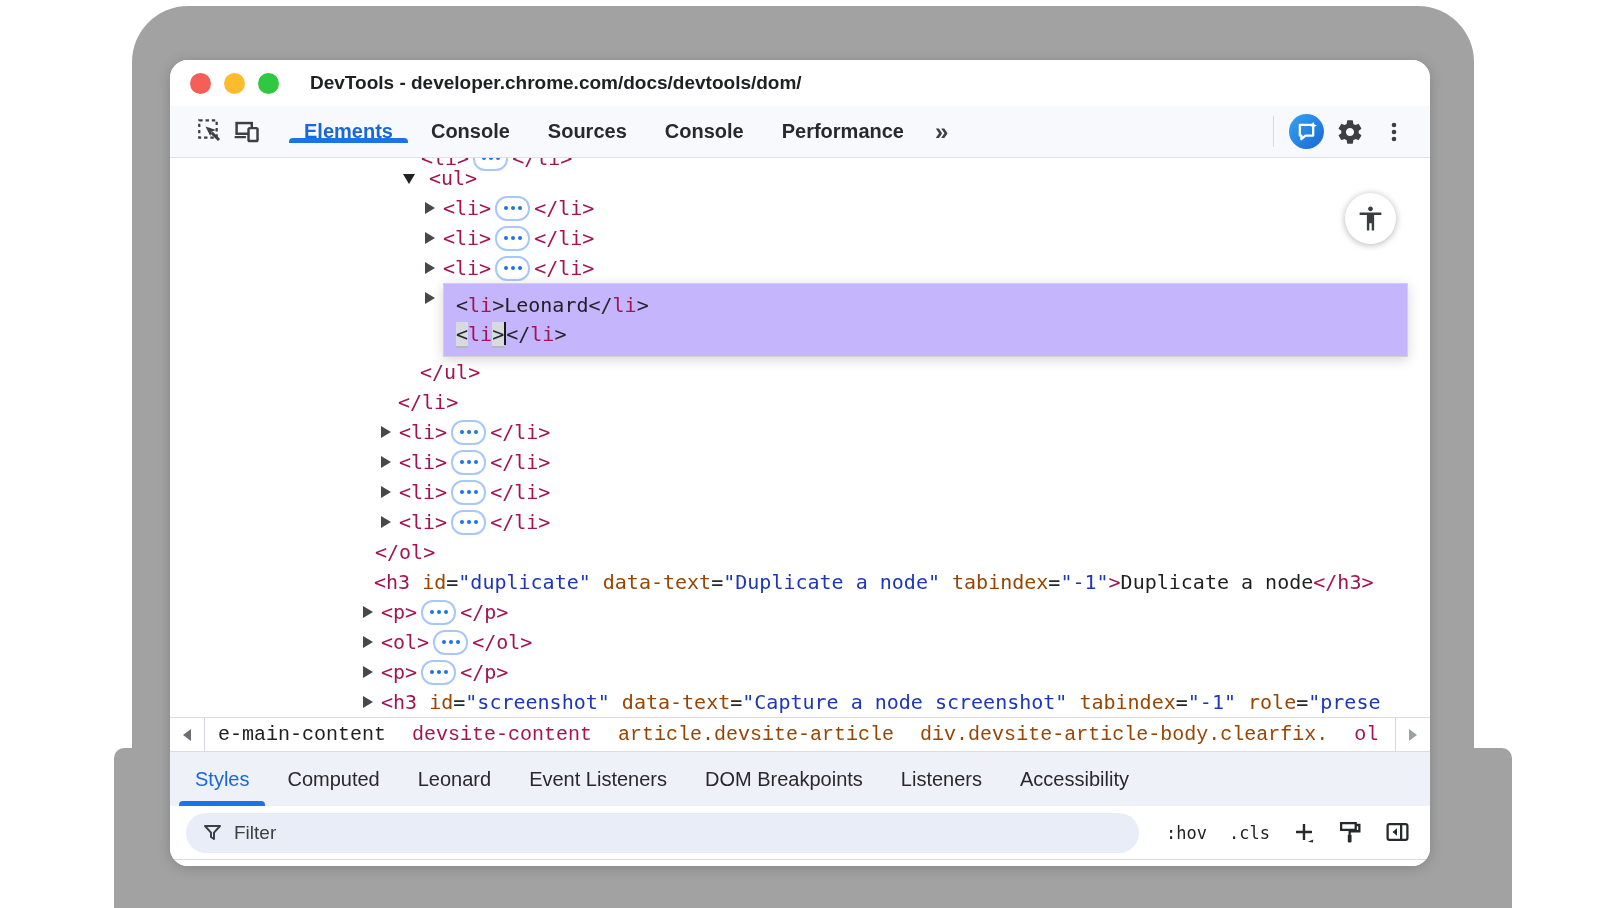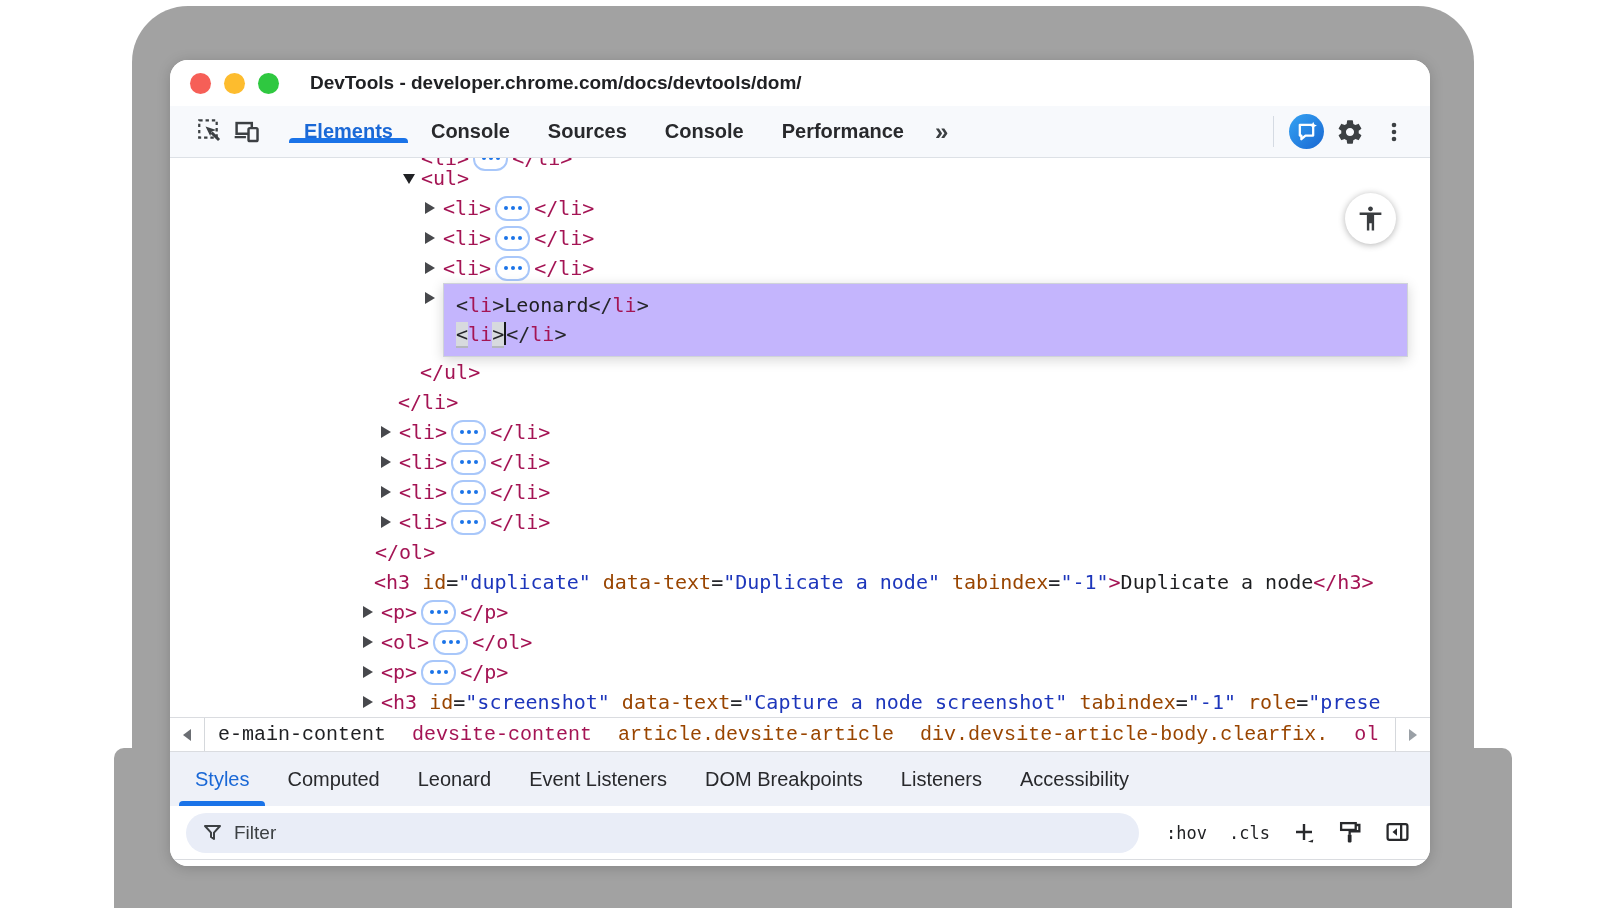--- a/index.html
+++ b/index.html
@@ -161,21 +161,21 @@
             <circle cx="12" cy="12" r="2.3"></circle>
             <circle cx="12" cy="19" r="2.3"></circle>
         </svg>
       </span>
     </div>
   </div>
 
   <div class="main">
     <div>
         <div class="drow" style="top: -15px; padding-left: 251px;"><span class="tk-tag">&lt;li&gt;</span><span class="badge"><i class="dot"></i><i class="dot"></i><i class="dot"></i></span><span class="tk-tag">&lt;/li&gt;</span></div>
-        <div class="drow" style="top: 5px; padding-left: 233px;"><span class="arw-d"></span><span class="tk-tag">&lt;ul&gt;</span></div>
+        <div class="drow" style="top: 5px; padding-left: 233px; gap: 8px;"><span class="arw-d"></span><span class="tk-tag">&lt;ul&gt;</span></div>
         <div class="drow" style="top: 35px; padding-left: 255px;"><span class="arw-r"></span><span class="tk-tag">&lt;li&gt;</span><span class="badge"><i class="dot"></i><i class="dot"></i><i class="dot"></i></span><span class="tk-tag">&lt;/li&gt;</span></div>
         <div class="drow" style="top: 65px; padding-left: 255px;"><span class="arw-r"></span><span class="tk-tag">&lt;li&gt;</span><span class="badge"><i class="dot"></i><i class="dot"></i><i class="dot"></i></span><span class="tk-tag">&lt;/li&gt;</span></div>
         <div class="drow" style="top: 95px; padding-left: 255px;"><span class="arw-r"></span><span class="tk-tag">&lt;li&gt;</span><span class="badge"><i class="dot"></i><i class="dot"></i><i class="dot"></i></span><span class="tk-tag">&lt;/li&gt;</span></div>
         <div class="drow" style="top: 125px; padding-left: 255px;"><span class="arw-r"></span></div>
         <div class="drow" style="top: 199px; padding-left: 250px;"><span class="tk-tag">&lt;/ul&gt;</span></div>
         <div class="drow" style="top: 229px; padding-left: 228px;"><span class="tk-tag">&lt;/li&gt;</span></div>
         <div class="drow" style="top: 259px; padding-left: 211px;"><span class="arw-r"></span><span class="tk-tag">&lt;li&gt;</span><span class="badge"><i class="dot"></i><i class="dot"></i><i class="dot"></i></span><span class="tk-tag">&lt;/li&gt;</span></div>
         <div class="drow" style="top: 289px; padding-left: 211px;"><span class="arw-r"></span><span class="tk-tag">&lt;li&gt;</span><span class="badge"><i class="dot"></i><i class="dot"></i><i class="dot"></i></span><span class="tk-tag">&lt;/li&gt;</span></div>
         <div class="drow" style="top: 319px; padding-left: 211px;"><span class="arw-r"></span><span class="tk-tag">&lt;li&gt;</span><span class="badge"><i class="dot"></i><i class="dot"></i><i class="dot"></i></span><span class="tk-tag">&lt;/li&gt;</span></div>
         <div class="drow" style="top: 349px; padding-left: 211px;"><span class="arw-r"></span><span class="tk-tag">&lt;li&gt;</span><span class="badge"><i class="dot"></i><i class="dot"></i><i class="dot"></i></span><span class="tk-tag">&lt;/li&gt;</span></div>

